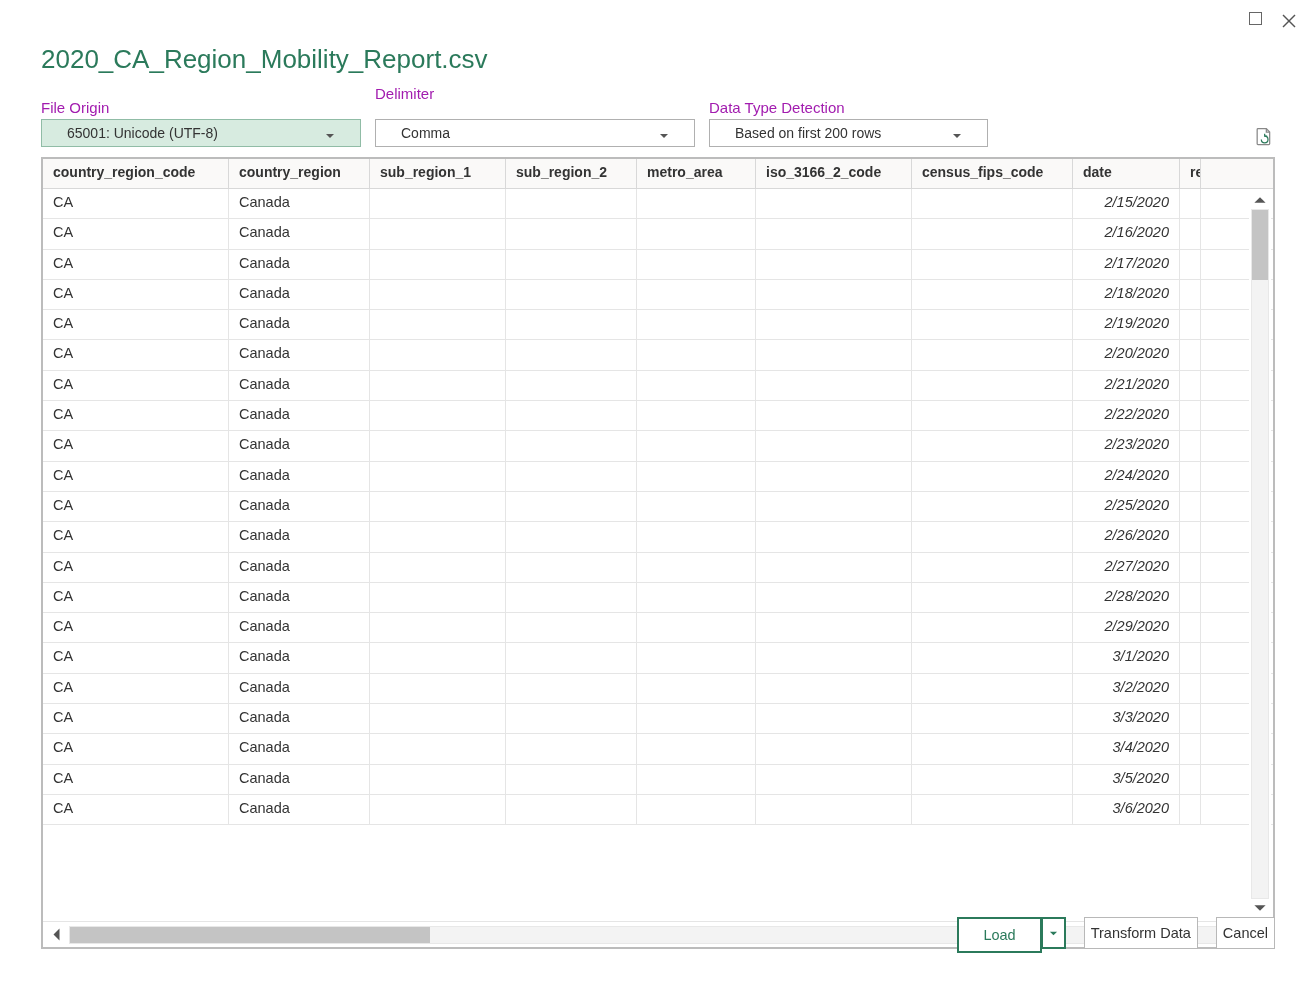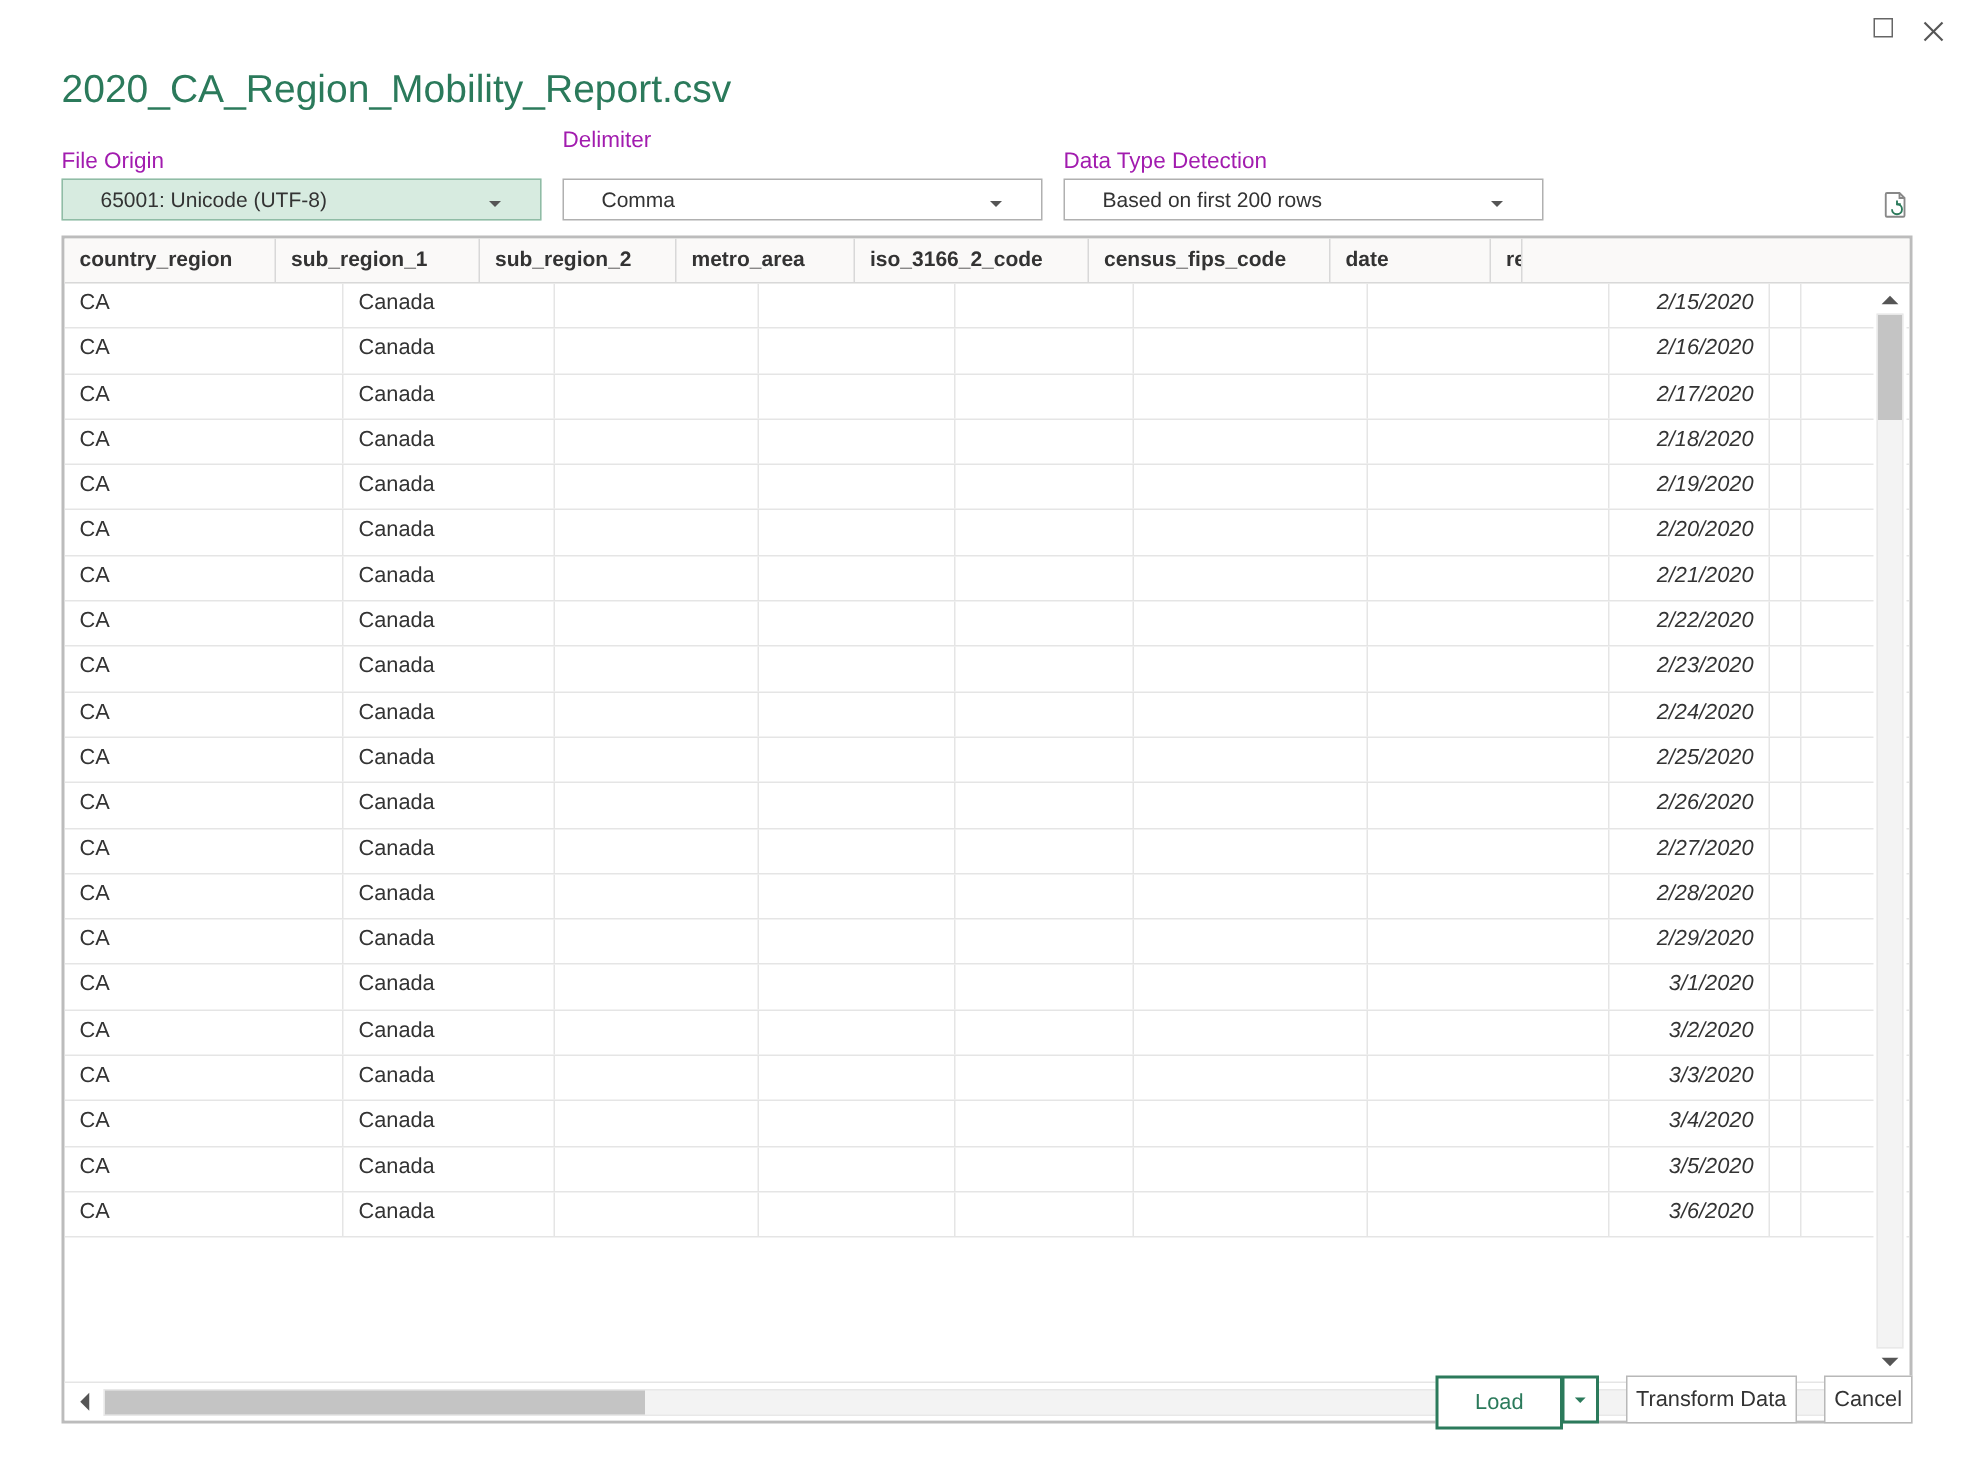--- a/index.html
+++ b/index.html
@@ -57,21 +57,21 @@
       background: #fff;
       display: flex;
       align-items: center;
       justify-content: space-between;
       padding: 0 25px;
       font-size: 14px;
       cursor: pointer;
     }
     .combo.file-origin { width: 320px; background:#d7ebe0; border-color:#90bca6; }
     .combo.delimiter { width: 320px; margin-top: 14px; }
-    .combo.detection { width: 320px; }
+    .combo.detection { width: 279px; }
     .combo .chev { width:10px; height:10px; }
     .combo .chev svg { width:10px; height:10px; fill:#555; }
     .refresh-btn {
       margin-left: auto;
       width: 22px; height: 22px;
       cursor: pointer;
       color:#2b7a5b;
       position: relative;
       top: 2px;
     }
@@ -251,20 +251,21 @@
         <path d="M6 2h10l4 4v14a1 1 0 0 1-1 1H6a1 1 0 0 1-1-1V3a1 1 0 0 1 1-1z"></path>
         <path d="M16 2v4h4"></path>
         <path d="M10 15a4 4 0 1 0 4-4" stroke="#2b7a5b"></path>
         <path d="M14 8v3h3" stroke="#2b7a5b"></path>
       </svg>
     </div>
   </div>
 
   <div class="grid-wrap">
     <div class="grid-head">
+      <div class="hcell col0">country_region_code</div>
       <div class="hcell col1">country_region</div>
       <div class="hcell col2">sub_region_1</div>
       <div class="hcell col3">sub_region_2</div>
       <div class="hcell col4">metro_area</div>
       <div class="hcell col5">iso_3166_2_code</div>
       <div class="hcell col6">census_fips_code</div>
       <div class="hcell col7">date</div>
       <div class="hcell col8">re</div>
     </div>
     <div class="grid-body" id="grid-body">

